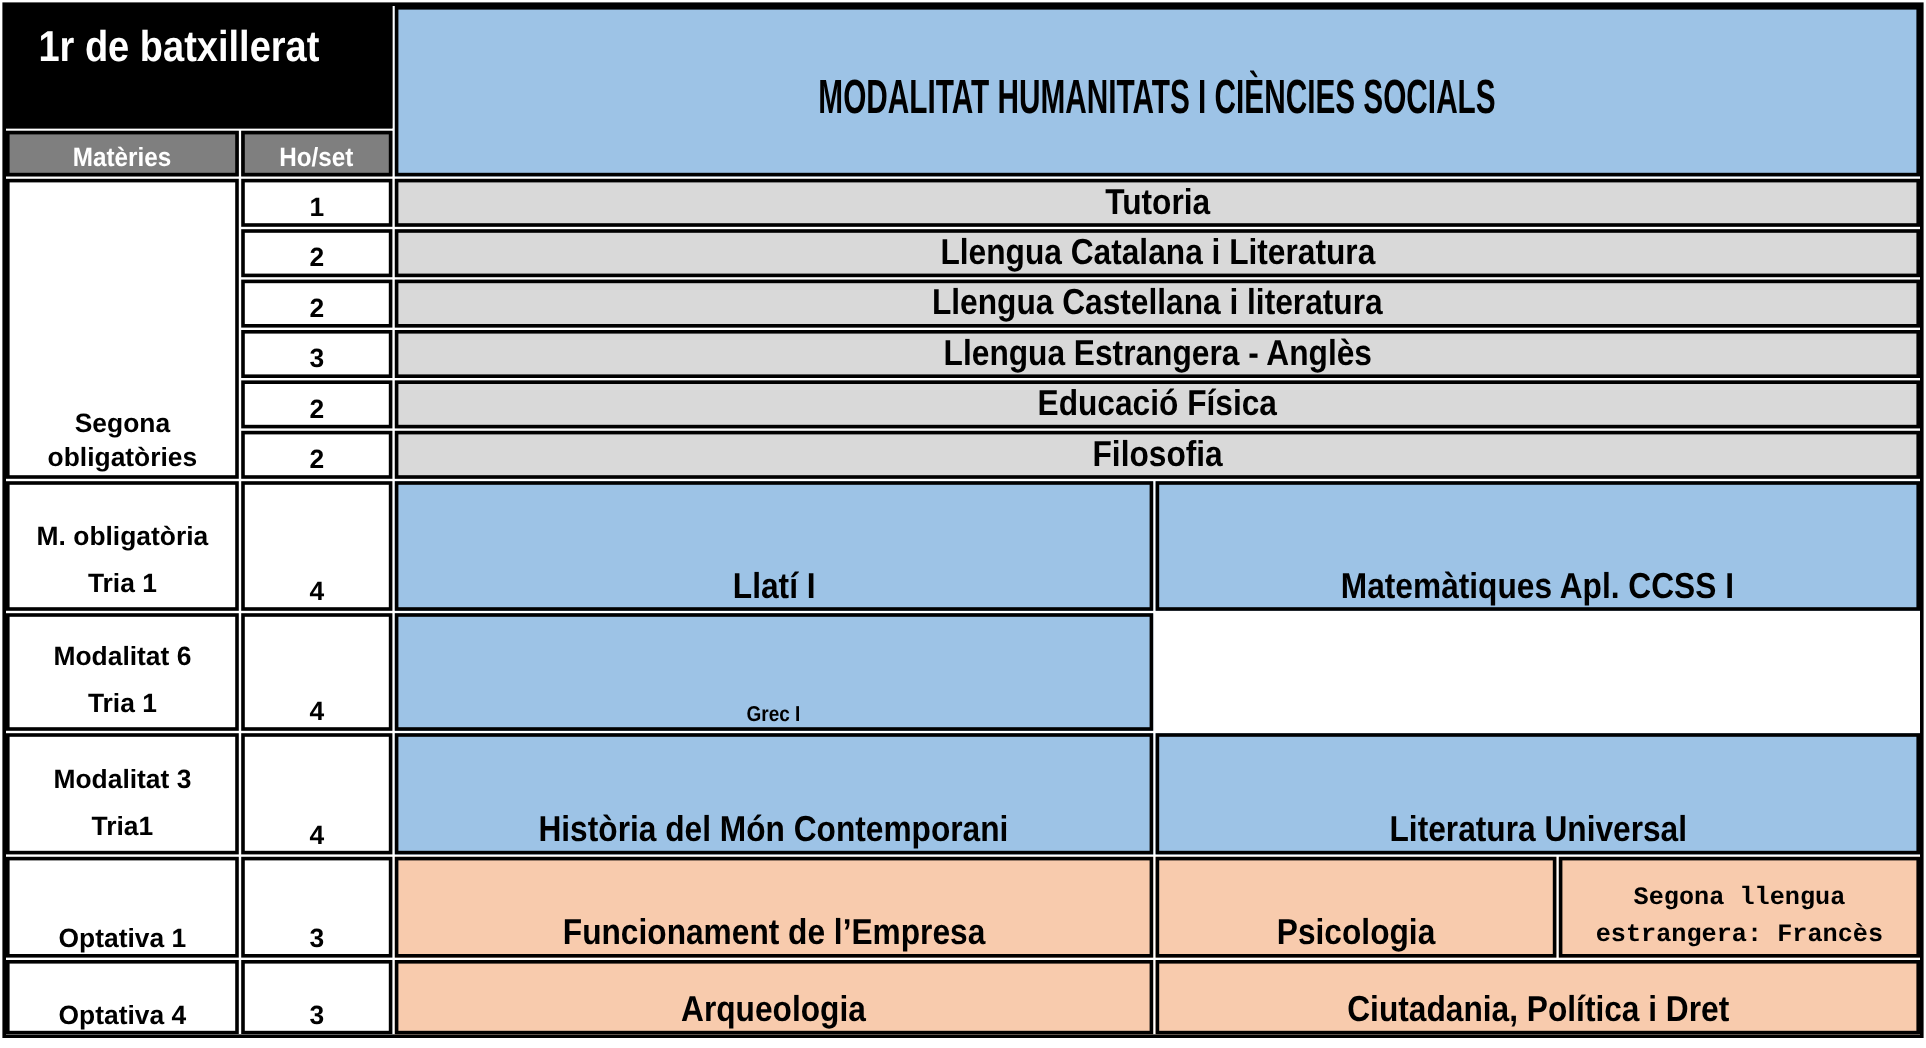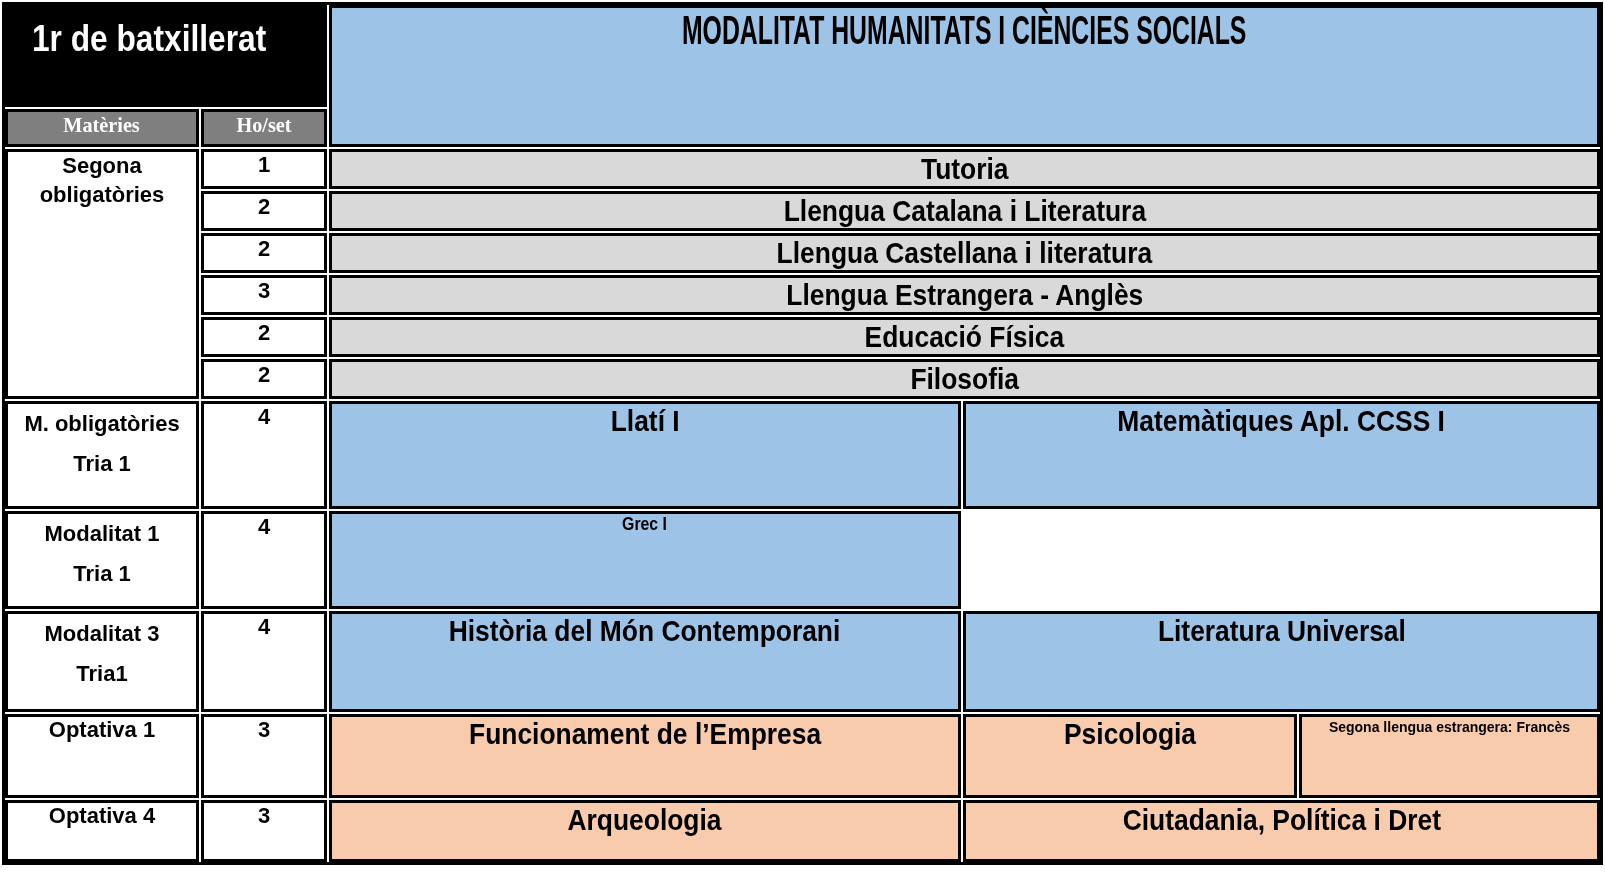--- a/index.html
+++ b/index.html
@@ -21,44 +21,44 @@
     display:grid;
     grid-template-columns:194px 126px 632px 334px 301px;
     grid-template-rows:102px 38px 40px 40px 40px 40px 40px 40px 108px 98px 101px 84px 62px;
     gap:2px;
     background:#ffffff;
     border:3px solid #000;
     width:max-content;
   }
   .cell{
     border:3px solid #000;
-    display:flex;align-items:flex-start;justify-content:center;
+    display:flex;align-items:flex-end;justify-content:center;
     text-align:center;overflow:hidden;background:#fff;
   }
   .black{background:var(--title-black);text-align:right;}
   .blue{background:var(--header-blue);}
   .gray{background:var(--common-gray);}
   .orange{background:var(--optional-orange);}
-  .grayhead{background:var(--column-header-gray);color:#fff;font-family:Liberation Serif, serif;}
+  .grayhead{background:var(--column-header-gray);color:#fff;}
   .title-cell{
     align-items:flex-start;justify-content:flex-start;
     padding:10px 0 0 24px;color:#fff;font-size:36px;
   }
   .title-cell .cx{transform-origin:left top;}
   .modality-header{font-size:40px;padding-bottom:40px;}
   .modality-header .cx{transform:scaleX(0.62);}
   .colhead{font-size:22px;}
   .colhead .cx{transform:scaleX(0.92);}
   .cat{font-size:22px;}
   .cat-lines{line-height:1.8;}
   .comunes-lines{line-height:1.3;}
   .hours{font-size:22px;}
   .subject{font-size:30px;}
   .subject-sm{font-size:18px;}
-  .wrap2{font-size:14px;line-height:1.45;padding:0 6px;}
+  .wrap2{font-size:21px;line-height:1.45;padding:0 6px;font-family:Liberation Mono, monospace;}
   .cx{display:inline-block;white-space:nowrap;transform:scaleX(0.88);}
 </style>
 </head>
 <body>
 
 <div class="table">
 
   <div class="cell black title-cell" style="grid-column:1/3;grid-row:1">
     <span class="cx">1r de batxillerat</span>
   </div>
@@ -113,37 +113,37 @@
     </div>
   <div class="cell gray subject" style="grid-column:3/6;grid-row:7">
       <span class="cx">Educació Física</span>
     </div>
   <div class="cell gray subject" style="grid-column:3/6;grid-row:8">
       <span class="cx">Filosofia</span>
     </div>
 
   <div class="cell cat" style="grid-column:1;grid-row:9">
     <div class="cat-lines">
-      <div>M. obligatòries</div>
+      <div>M. obligatòria</div>
       <div>Tria 1</div>
     </div>
   </div>
   <div class="cell hours" style="grid-column:2;grid-row:9">
       <span>4</span>
     </div>
   <div class="cell blue subject" style="grid-column:3;grid-row:9">
       <span class="cx">Llatí I</span>
     </div>
   <div class="cell blue subject" style="grid-column:4/6;grid-row:9">
       <span class="cx">Matemàtiques Apl. CCSS I</span>
     </div>
 
   <div class="cell cat" style="grid-column:1;grid-row:10">
     <div class="cat-lines">
-      <div>Modalitat 1</div>
+      <div>Modalitat 6</div>
       <div>Tria 1</div>
     </div>
   </div>
   <div class="cell hours" style="grid-column:2;grid-row:10">
       <span>4</span>
     </div>
   <div class="cell blue subject-sm" style="grid-column:3;grid-row:10">
       <span class="cx">Grec I</span>
     </div>
 

